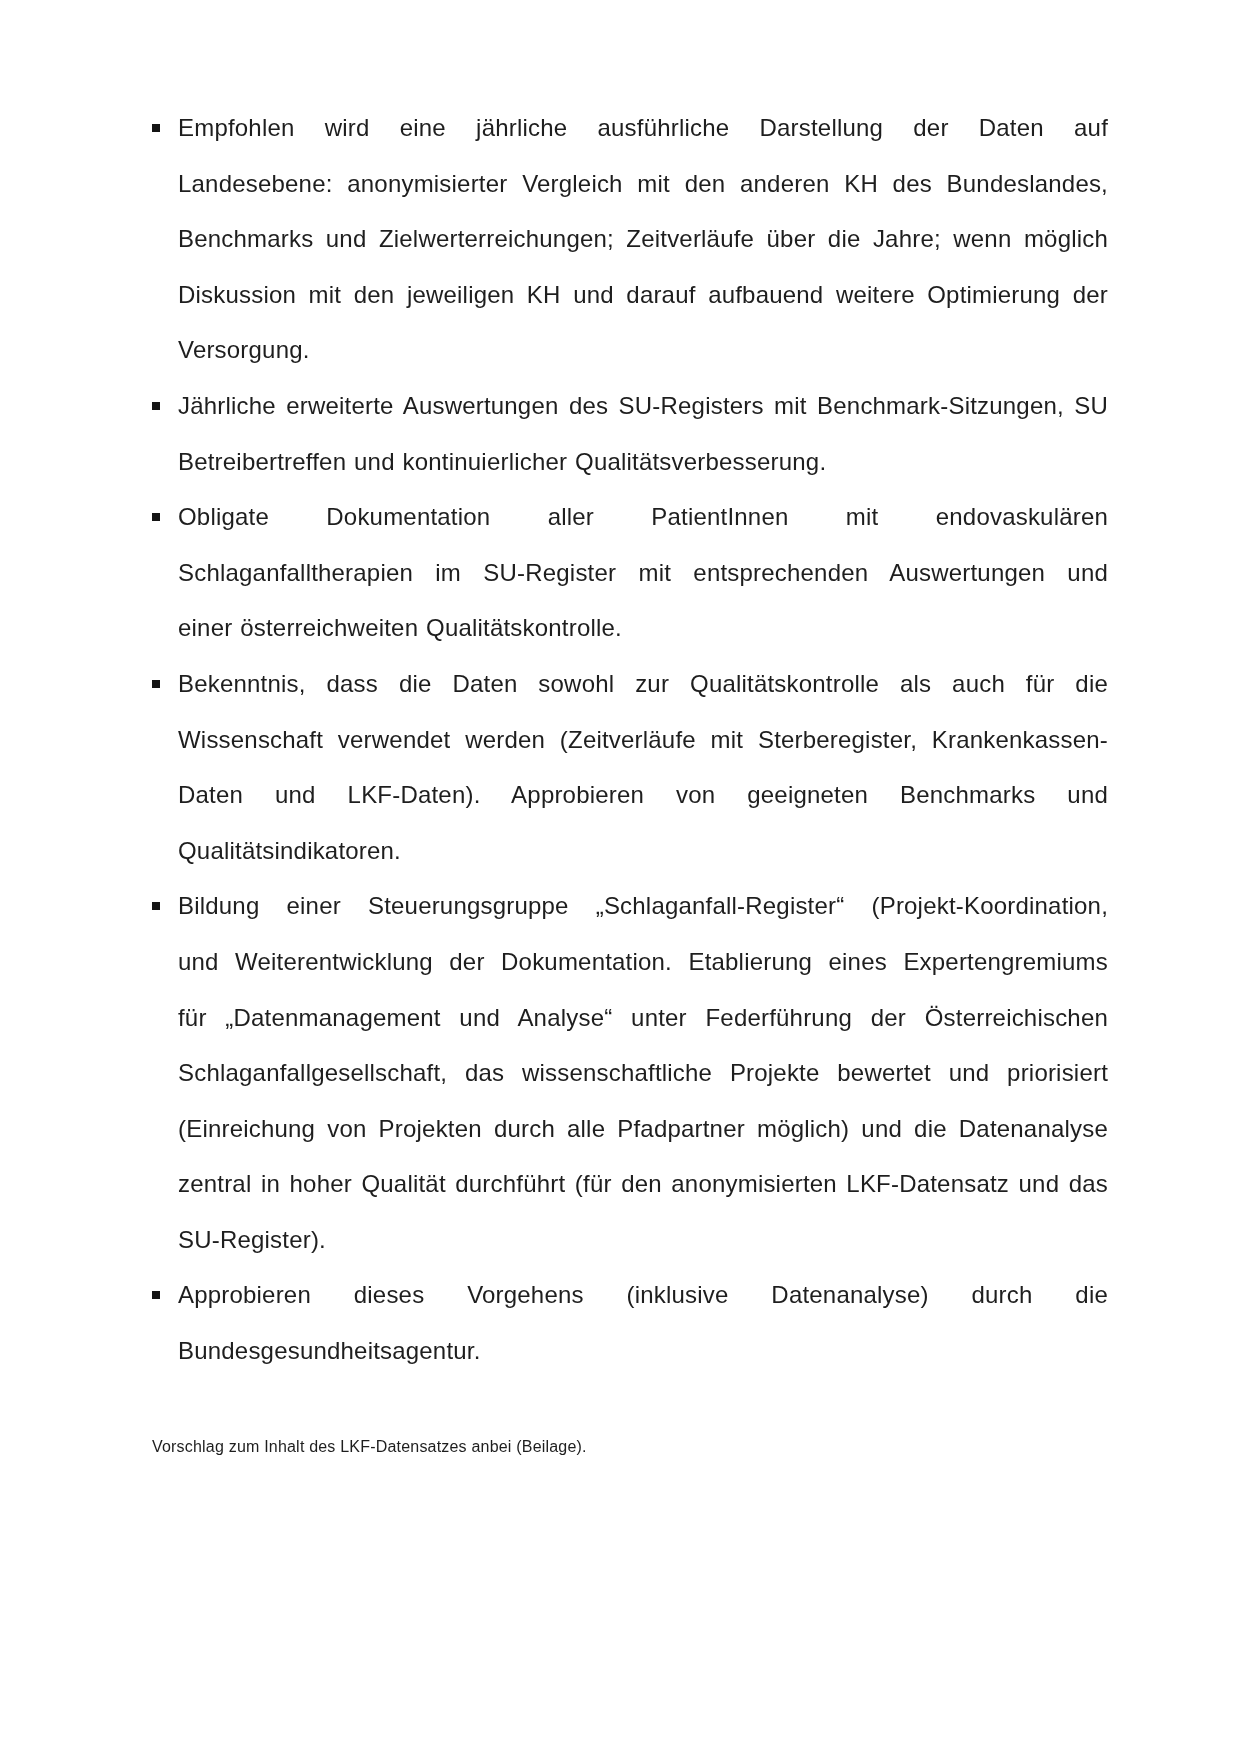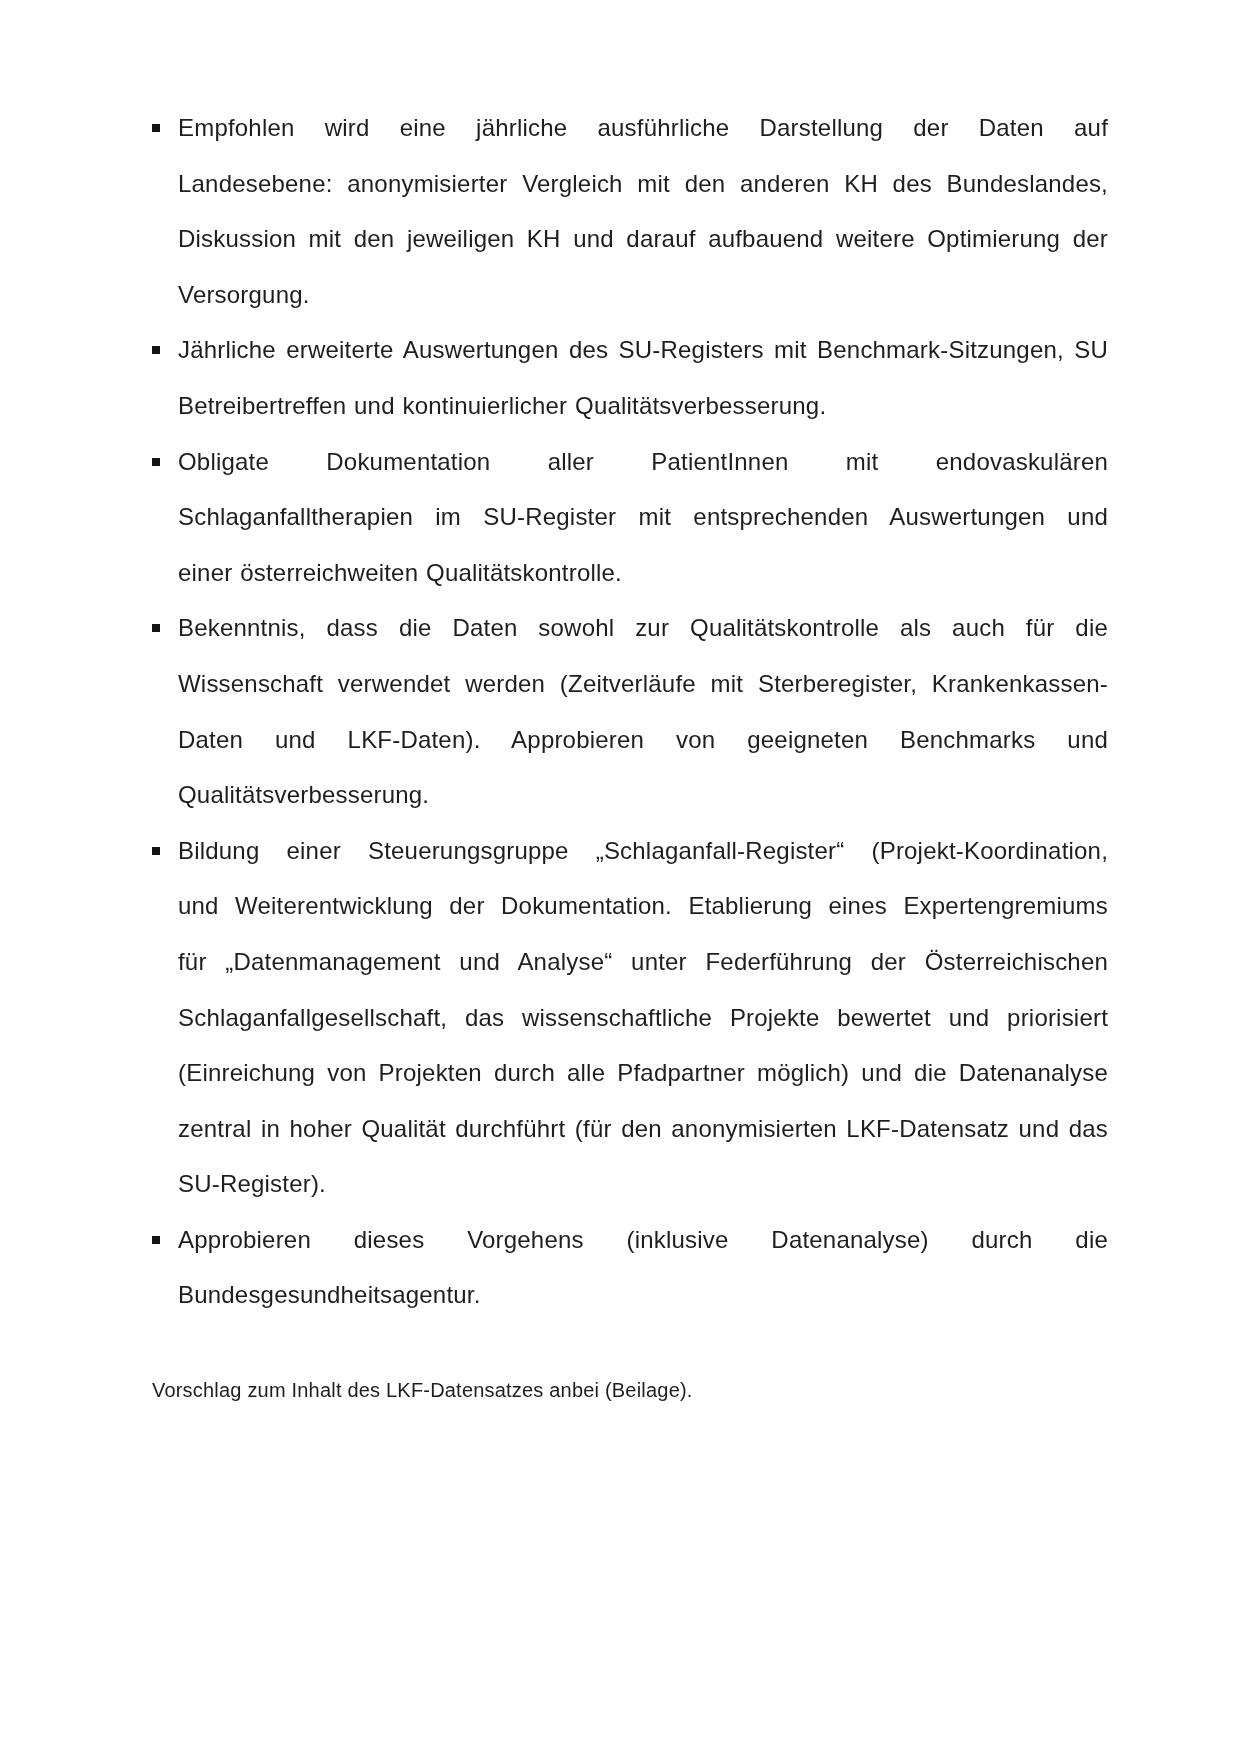--- a/index.html
+++ b/index.html
@@ -48,37 +48,38 @@
     text-align: justify;
     text-align-last: justify;
     word-spacing: 1px;
   }
   .line.last {
     text-align: center;
     text-align-last: left;
   }
   p.closing {
     margin: 40px 0 0 0;
-    font-size: 20px;
+    font-size: 16px;
     line-height: 55.6px;
     letter-spacing: 0.2px;
     text-align: left;
   }
 </style>
 </head>
 <body>
 
 <div class="page">
   <div class="content">
     <ul class="bullets">
   <li class="bullet-item">
     <span class="bullet-marker"></span>
     <div class="bullet-lines">
             <div class="line">Empfohlen wird eine jährliche ausführliche Darstellung der Daten auf</div>
             <div class="line">Landesebene: anonymisierter Vergleich mit den anderen KH des Bundeslandes,</div>
+            <div class="line">Benchmarks und Zielwerterreichungen; Zeitverläufe über die Jahre; wenn möglich</div>
             <div class="line">Diskussion mit den jeweiligen KH und darauf aufbauend weitere Optimierung der</div>
             <div class="line last">Versorgung.</div>
           </div>
   </li>
 
   <li class="bullet-item">
     <span class="bullet-marker"></span>
     <div class="bullet-lines">
             <div class="line">Jährliche erweiterte Auswertungen des SU-Registers mit Benchmark-Sitzungen, SU</div>
             <div class="line last">Betreibertreffen und kontinuierlicher Qualitätsverbesserung.</div>
@@ -93,21 +94,21 @@
             <div class="line last">einer österreichweiten Qualitätskontrolle.</div>
           </div>
   </li>
 
   <li class="bullet-item">
     <span class="bullet-marker"></span>
     <div class="bullet-lines">
             <div class="line">Bekenntnis, dass die Daten sowohl zur Qualitätskontrolle als auch für die</div>
             <div class="line">Wissenschaft verwendet werden (Zeitverläufe mit Sterberegister, Krankenkassen-</div>
             <div class="line">Daten und LKF-Daten). Approbieren von geeigneten Benchmarks und</div>
-            <div class="line last">Qualitätsverbesserung.</div>
+            <div class="line last">Qualitätsindikatoren.</div>
           </div>
   </li>
 
   <li class="bullet-item">
     <span class="bullet-marker"></span>
     <div class="bullet-lines">
             <div class="line">Bildung einer Steuerungsgruppe „Schlaganfall-Register“  (Projekt-Koordination,</div>
             <div class="line">und Weiterentwicklung der Dokumentation. Etablierung eines Expertengremiums</div>
             <div class="line">für „Datenmanagement und Analyse“ unter Federführung der Österreichischen</div>
             <div class="line">Schlaganfallgesellschaft, das wissenschaftliche Projekte bewertet und priorisiert</div>

